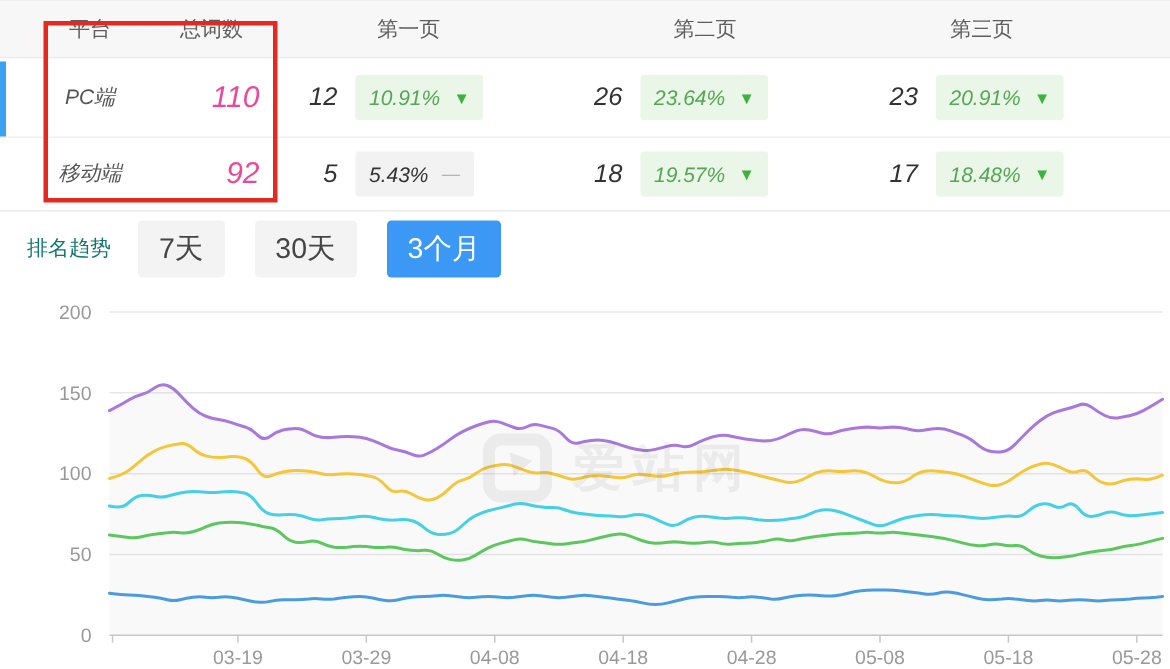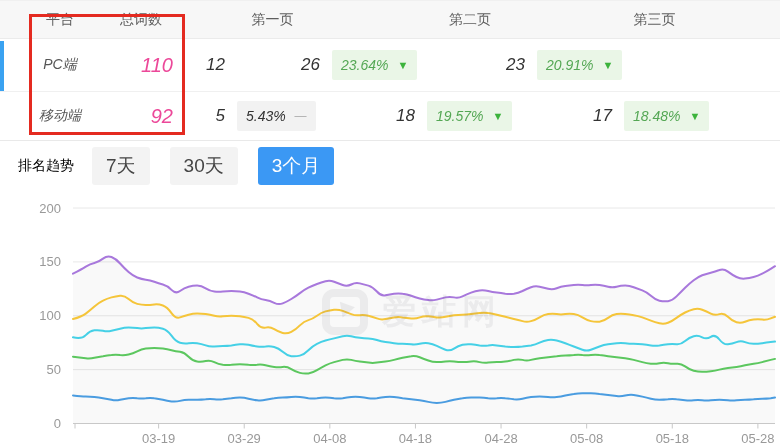--- a/index.html
+++ b/index.html
@@ -24,21 +24,21 @@
   .badge.down .tri { display:inline-block; margin-left:5px; color:#3cb33c; font-size:11px; vertical-align:1px; }
   .badge.flat { background:#f2f2f2; color:#333; }
   .badge.flat .tri { display:inline-block; margin-left:5px; color:#b5b5b5; font-size:12px; vertical-align:1px; }
 
   .sel-bar { position:absolute; left:0; top:40px; width:4px; height:50px; background:#3aa2f1; }
   .red-box { position:absolute; left:29px; top:13px; width:156px; height:121px;
              border:3px solid #e42a20; z-index:5; pointer-events:none; }
 
   
   .trendbar { height:50px; display:flex; align-items:center; padding-left:18px; }
-  .trend-label { font-size:14px; color:#000000; margin-right:18px; }
+  .trend-label { font-size:14px; color:#0f766e; margin-right:18px; }
   .tabbtn { border:none; cursor:pointer; margin-right:20px; padding:6px 14px; border-radius:3px;
             font-size:19px; background:#f3f3f3; color:#454545;
             font-family:"Liberation Sans","DejaVu Sans",sans-serif; }
   .tabbtn.active { background:#3b98f4; color:#fff; }
 
   
   .chart { position:relative; width:780px; height:256px; }
   .chart svg { display:block; }
   .watermark { position:absolute; left:322px; top:98px; display:flex; align-items:center;
                color:rgba(100,100,110,0.09); pointer-events:none; }
@@ -64,20 +64,21 @@
       <div class="c-center">第二页</div>
       <div></div>
       <div class="c-center">第三页</div>
       <div></div>
     </div>
     <div id="table-rows">
         <div class="grid trow r1">
           <div class="c-platform">PC端</div>
           <div class="c-total">110</div>
           <div class="c-count">12</div>
+          <div class=""><span class="badge down">10.91% <span class="tri">▼</span></span></div>
           <div class="c-count">26</div>
           <div class=""><span class="badge down">23.64% <span class="tri">▼</span></span></div>
           <div class="c-count">23</div>
           <div class=""><span class="badge down">20.91% <span class="tri">▼</span></span></div>
           <div class=""></div>
         </div>
         <div class="grid trow r2">
           <div class="c-platform">移动端</div>
           <div class="c-total">92</div>
           <div class="c-count">5</div>

